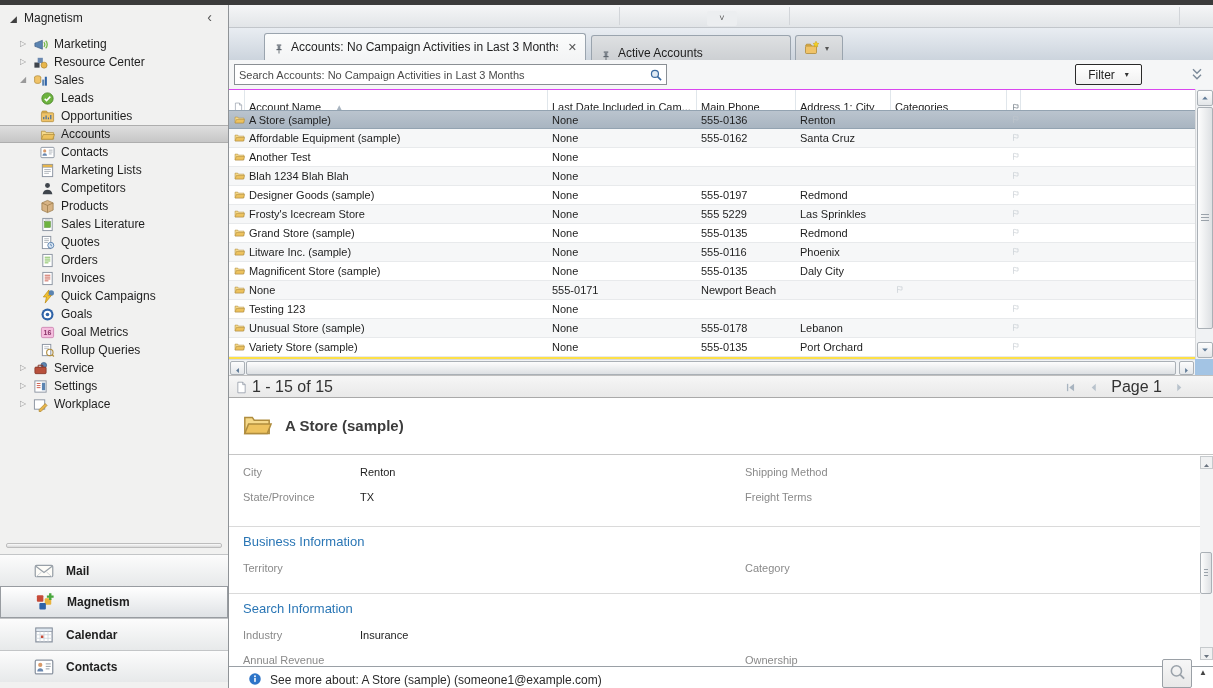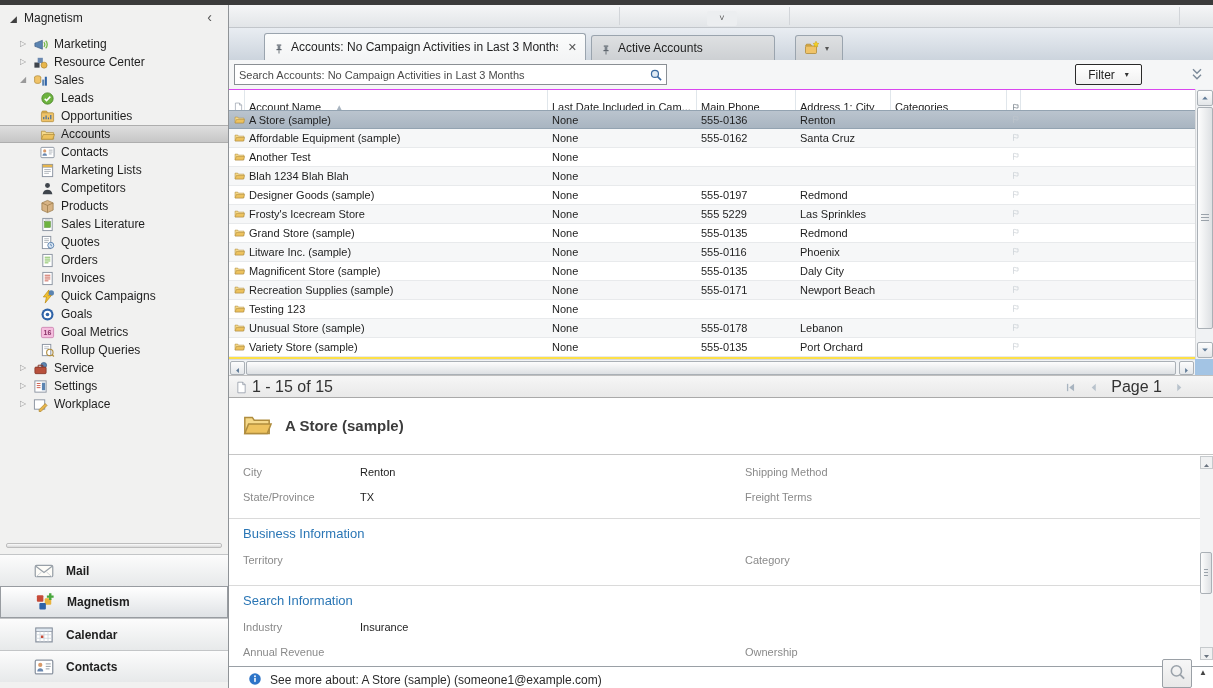--- a/index.html
+++ b/index.html
@@ -42,21 +42,21 @@
 
   
   .tabwell { position:absolute; left:229px; top:28px; width:984px; height:32px;
              background:linear-gradient(#e9edf2,#ccd4dd); }
   .tab { position:absolute; bottom:0; display:flex; align-items:center; padding:0 8px;
          border:1px solid #9aa4ae; border-bottom:none; border-radius:3px 3px 0 0; cursor:pointer; }
   .tab .pin { width:12px; height:12px; margin-right:6px; flex:none; }
   .tab .tlbl { font-size:12px; color:#1e1e1e; white-space:nowrap; overflow:hidden; }
   .tab.active { left:35px; width:322px; height:27px; background:linear-gradient(#fbfcfc,#f3f4f5); z-index:2; }
   .tab.active .close { margin-left:10px; font-size:11px; color:#555; cursor:pointer; }
-  .tab.idle { left:362px; width:184px; height:25px; background:linear-gradient(#dee0e2,#cdd0d3); }
+  .tab.idle { left:362px; width:200px; height:25px; background:linear-gradient(#dee0e2,#cdd0d3);align-items:flex-end; }
   .tab.stub { left:566px; width:48px; height:25px; background:linear-gradient(#dee0e2,#cdd0d3); }
   .tab.stub .ic { width:16px; height:16px; }
   .tab.stub .dd { font-size:8px; color:#555; margin-left:5px; }
 
   
   .toolbar { position:absolute; left:229px; top:60px; width:984px; height:29px; background:#f5f6f7; }
   .searchbox { position:absolute; left:5px; top:4px; width:433px; height:21px; background:#fff;
                border:1px solid #8a8f94; display:flex; align-items:center; }
   .searchbox input { flex:1; border:none; outline:none; font-family:"Liberation Sans",sans-serif;
                      font-size:11px; color:#333; padding:0 2px 0 4px; background:transparent; min-width:0; }
@@ -114,21 +114,21 @@
   
   .pvheader { position:absolute; left:229px; top:398px; width:984px; height:57px; background:#fff; border-bottom:1px solid #c6c6c6; }
   .pvheader .bigfolder { position:absolute; left:11px; top:11px; width:34px; height:30px; }
   .pvheader .pvtitle { position:absolute; left:56px; top:19px; font-size:15px; font-weight:bold; color:#3d3d3d; }
   .pvbody { position:absolute; left:229px; top:455px; width:984px; height:233px; background:#fff; overflow:hidden; }
   .pvrow { display:grid; grid-template-columns:117px 385px 163px 1fr; padding-left:14px; height:25px; align-items:center; }
   .pvlabel { font-size:11px; color:#8a8a8a; }
   .pvvalue { font-size:11px; color:#1e1e1e; }
   .pv-top { padding-top:4px; }
   .sec { border-top:1px solid #dadada; }
-  .sec1 { margin-top:9px; } .sec2 { margin-top:13px; }
+  .sec1 { margin-top:17px; } .sec2 { margin-top:13px; }
   .sec-title { font-size:13px; color:var(--accent-blue); padding:7px 0 6px 14px; }
   .pvscroll { position:absolute; left:1200px; top:456px; width:13px; height:204px; background:#f3f4f5; }
   .pvsbtn { position:absolute; left:0; width:13px; height:13px; background:#f0f1f2; border:1px solid #c6cacd; cursor:pointer; }
   .pvsbtn svg { width:9px; height:9px; margin:1px; }
   .pvthumb { position:absolute; left:0; top:96px; width:12px; height:42px; background:linear-gradient(90deg,#fdfdfd,#dde0e3);
              border:1px solid #aab0b6; border-radius:2px; }
 
   
   .infobar { position:absolute; left:229px; top:666px; width:984px; height:22px; background:#fff;
              border-top:1px solid #9aa0a6; display:flex; align-items:flex-start; }
@@ -662,21 +662,20 @@
         <span class="c7"></span>
       </div>
 
       <div class="grow">
         <span class="c0">
           <span class="ic"><svg viewBox="0 0 16 16" width="100%" height="100%" preserveAspectRatio="xMidYMid meet">
               <path d="M1.5 4.5h4l1 1.5h8v7h-13z" fill="#f5d98a" stroke="#b08d3e" stroke-width=".8"></path>
               <path d="M1.5 13l2-5h12l-2 5z" fill="#edc25e" stroke="#b08d3e" stroke-width=".8"></path>
             </svg></span>
         </span>
-        <span class="c1">Recreation Supplies (sample)</span>
         <span class="c2">None</span>
         <span class="c3">555-0171</span>
         <span class="c4">Newport Beach</span>
         <span class="c5"></span>
         <span class="c6">
           <span class="ic"><svg viewBox="0 0 16 16" width="100%" height="100%" preserveAspectRatio="xMidYMid meet">
               <path d="M4.5 14V2.5m0 .5c2.5-1.8 5 1.5 8 .2v5.5c-3 1.3-5.5-2-8-.2" fill="none" stroke="#c2c8ce" stroke-width="1.1"></path>
             </svg></span>
         </span>
         <span class="c7"></span>

